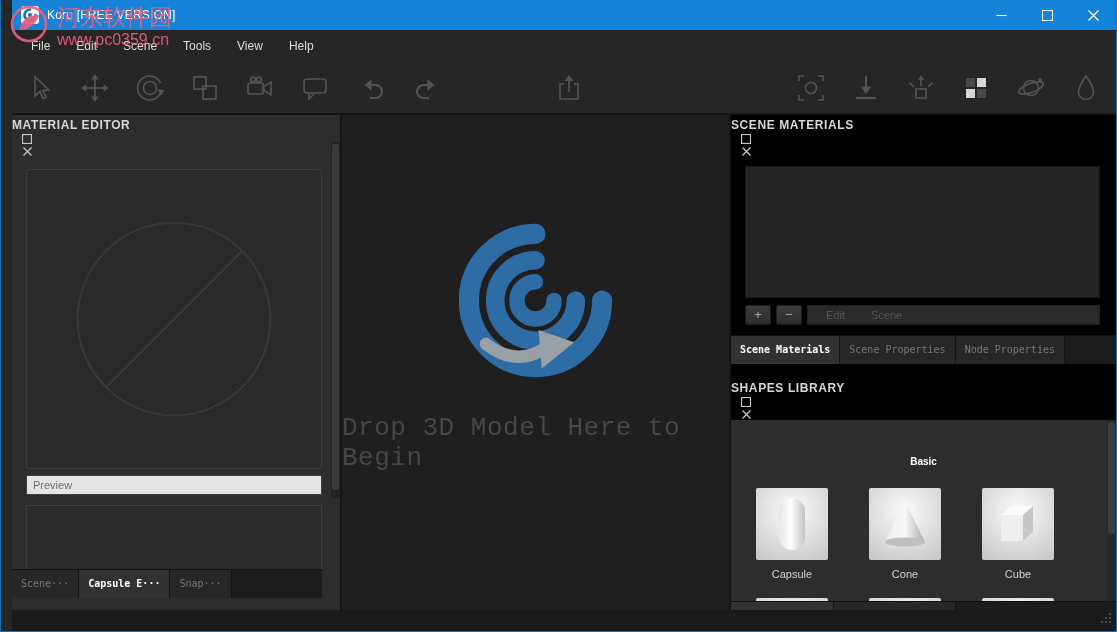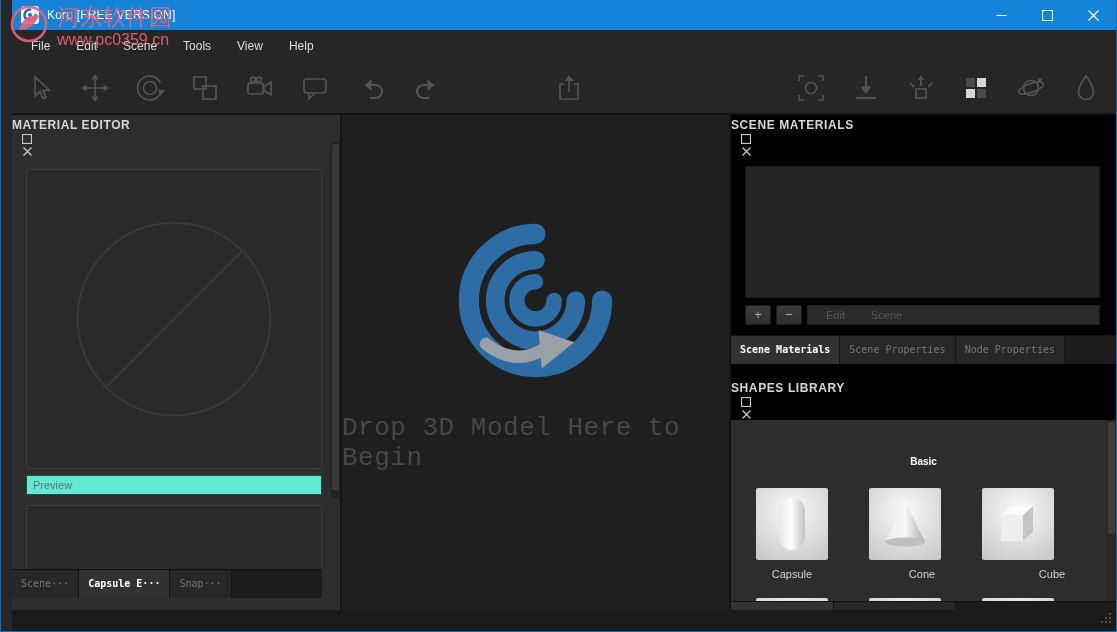--- a/index.html
+++ b/index.html
@@ -39,21 +39,21 @@
 
   .ph}
   .phdr { height:27px; background:linear-gradient(#474747,#383838); border-bottom:1px solid #1e1e1e;
           display:flex; align-items:center; padding:0 9px 0 10px; }
   .phdr .ptitle { flex:1; font-size:12px; font-weight:bold; letter-spacing:.6px; color:#d8d8d8; }
   .hicon { width:12px; height:12px; margin-left:9px; display:flex; align-items:center; justify-content:center; }
 
   
   .me-preview { margin:12px 18px 0 14px; height:300px; background:#2a2a2a; border:1px solid #3d3d3d; border-radius:3px;
                 display:flex; align-items:center; justify-content:center; }
-  .me-previewbar { margin:6px 18px 0 14px; height:20px; background:#5eead4; border:1px solid #3d3d3d;
+  .me-previewbar { margin:6px 18px 0 14px; height:20px; background:#e5e5e5; border:1px solid #3d3d3d;
                    font-size:11px; color:#6e6e6e; line-height:18px; padding-left:6px; }
   .me-subarea { margin:10px 18px 0 14px; height:72px; background:#2a2a2a; border:1px solid #3d3d3d; }
   .vscroll { position:absolute; right:0; top:27px; width:9px; height:356px; background:#232323; }
   .vscroll .thumb { margin:2px 1px; height:346px; background:#3a3a3a; border-radius:2px; }
 
   
   .tabbar { display:flex; background:#1c1c1c; border-top:1px solid #111; }
   .tabbar.bottom { position:absolute; bottom:12px; left:0; right:18px; }
   .tab { height:28px; line-height:28px; padding:0 9px; font-family:"DejaVu Sans Mono", monospace; font-size:10px;
          color:#787878; background:#272727; border-right:1px solid #141414; white-space:nowrap; }
@@ -72,21 +72,21 @@
               gap:26px; padding-left:18px; font-size:11px; color:#585858; }
   .sm-tabs { margin-top:9px; }
 
   
   .shapes-hdr { margin-top:14px; }
   .shapes-content { height:181px; background:#2d2d2d; position:relative; overflow:hidden; }
   .cat-title { margin-top:36px; height:20px; text-align:center; font-size:10px; font-weight:bold; color:#fff; }
   .tile-row { display:flex; gap:41px; padding-left:25px; margin-top:12px; }
   .tile { width:72px; height:72px; border-radius:2px; background:radial-gradient(circle at 50% 32%, #fbfbfb, #c8c8c8 95%);
           display:flex; align-items:center; justify-content:center; }
-  .name-row { display:flex; gap:58px; padding-left:25px; margin-top:8px; }
+  .name-row { display:flex; gap:41px; padding-left:25px; margin-top:8px; }
   .name-row span { width:72px; text-align:center; font-size:11px; color:#d2d2d2; }
   .tile-row.partial { margin-top:18px; }
   .shapes-scroll { position:absolute; right:0; top:0; bottom:0; width:9px; background:#272727; }
   .shapes-scroll .thumb { margin:2px 1px; height:112px; background:#3d3d3d; border-radius:2px; }
   .shapes-tabs { }
 
   
   .statusbar { height:22px; background:#1a1a1a; position:relative; }
   .grip { position:absolute; right:3px; bottom:3px; }
 

